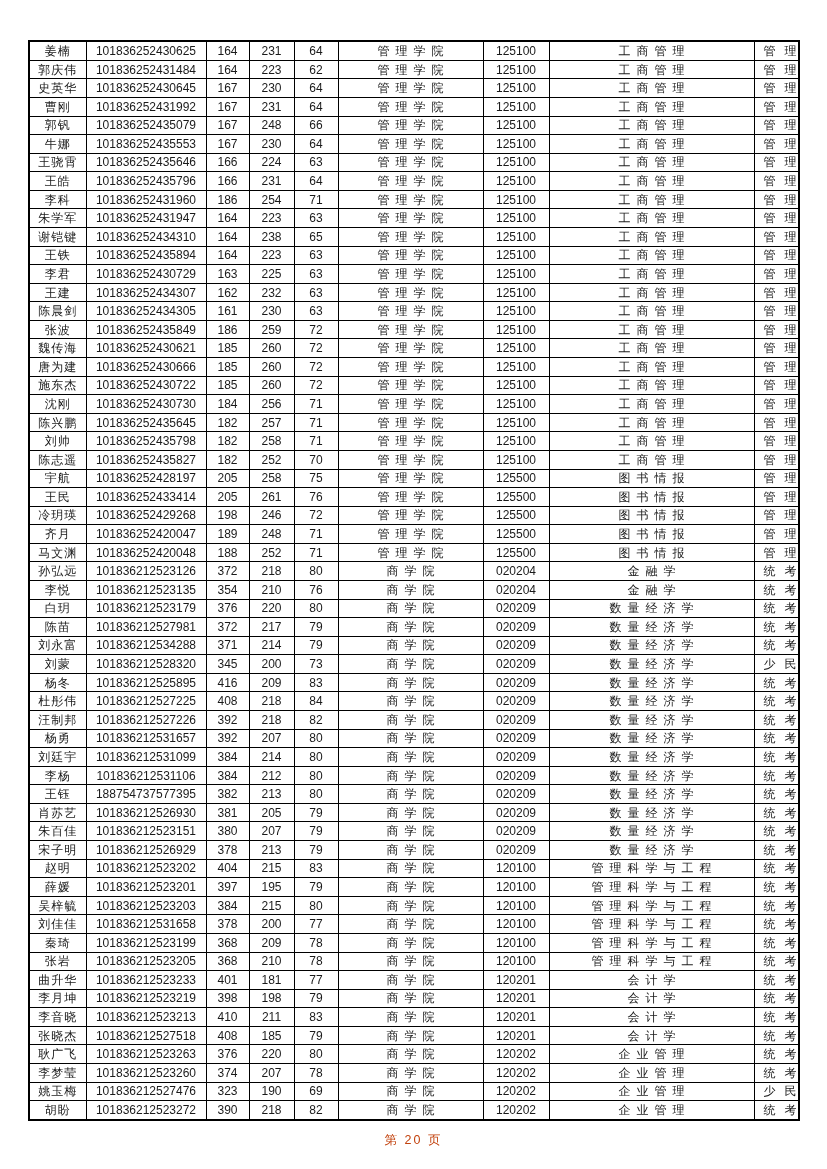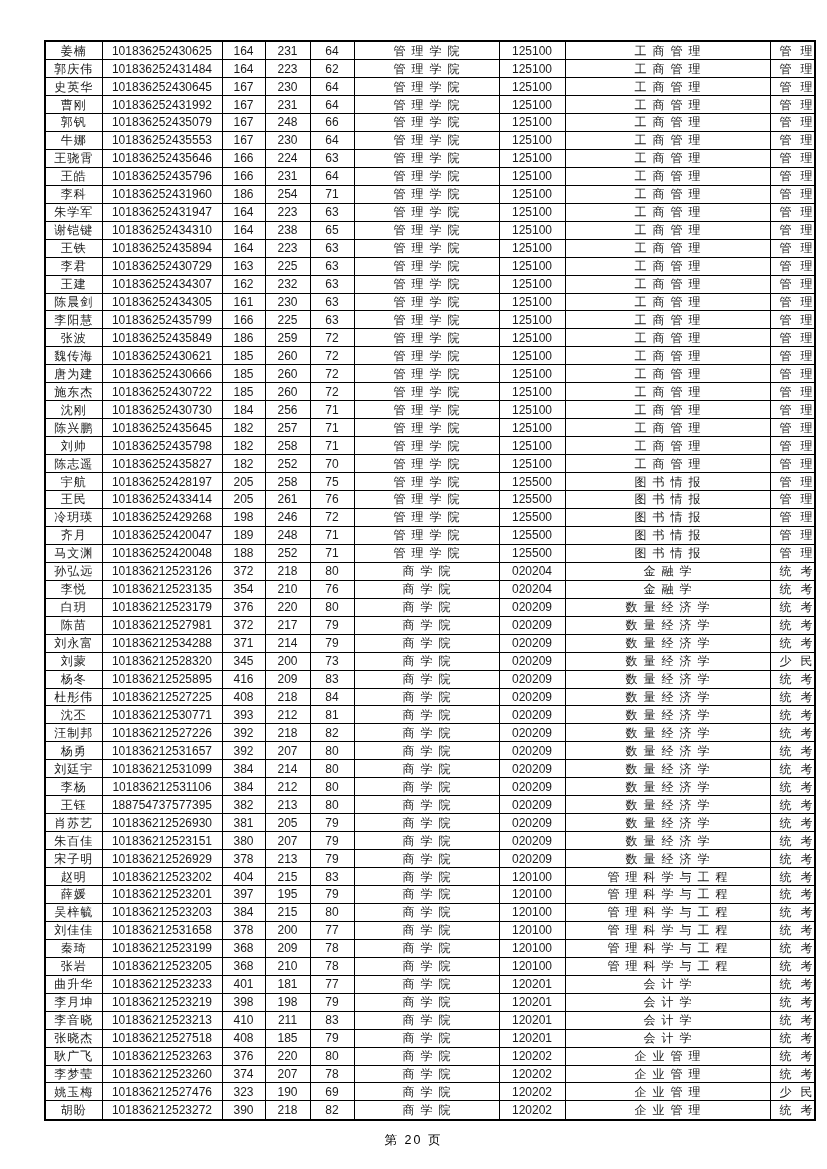--- a/index.html
+++ b/index.html
@@ -11,21 +11,21 @@
   }
   .page {
     position: relative;
     width: 827px;
     height: 1169px;
     background: #ffffff;
     overflow: hidden;
   }
   table.roster {
     position: absolute;
-    left: 44px;
+    left: 28px;
     top: 40px;
     width: 770px;
     height: 1081px;
     border-collapse: collapse;
     table-layout: fixed;
     border: 2px solid #000000;
   }
   table.roster td {
     border: 1px solid #000000;
     padding: 0;
@@ -49,21 +49,21 @@
   td.col-major { letter-spacing: 6px; text-indent: 6px; }
   td.col-cat { letter-spacing: 9px; text-indent: 9px; }
   .footer {
     position: absolute;
     left: 0;
     top: 1132px;
     width: 827px;
     text-align: center;
     font-size: 12.5px;
     letter-spacing: 2px;
-    color: #000000;
+    color: #c2410c;
   }
 </style>
 </head>
 <body>
 
 <div class="page">
 
   <table class="roster">
     <colgroup>
       <col style="width:57px">
@@ -236,31 +236,20 @@
           <td class="col-id">101836252434305</td>
           <td class="col-s1">161</td>
           <td class="col-s2">230</td>
           <td class="col-s3">63</td>
           <td class="col-college">管理学院</td>
           <td class="col-code">125100</td>
           <td class="col-major">工商管理</td>
           <td class="col-cat">管理</td>
         </tr>
         <tr>
-          <td class="col-name">李阳慧</td>
-          <td class="col-id">101836252435799</td>
-          <td class="col-s1">166</td>
-          <td class="col-s2">225</td>
-          <td class="col-s3">63</td>
-          <td class="col-college">管理学院</td>
-          <td class="col-code">125100</td>
-          <td class="col-major">工商管理</td>
-          <td class="col-cat">管理</td>
-        </tr>
-        <tr>
           <td class="col-name">张波</td>
           <td class="col-id">101836252435849</td>
           <td class="col-s1">186</td>
           <td class="col-s2">259</td>
           <td class="col-s3">72</td>
           <td class="col-college">管理学院</td>
           <td class="col-code">125100</td>
           <td class="col-major">工商管理</td>
           <td class="col-cat">管理</td>
         </tr>
@@ -472,31 +461,20 @@
           <td class="col-code">020209</td>
           <td class="col-major">数量经济学</td>
           <td class="col-cat">统考</td>
         </tr>
         <tr>
           <td class="col-name">杜彤伟</td>
           <td class="col-id">101836212527225</td>
           <td class="col-s1">408</td>
           <td class="col-s2">218</td>
           <td class="col-s3">84</td>
-          <td class="col-college">商学院</td>
-          <td class="col-code">020209</td>
-          <td class="col-major">数量经济学</td>
-          <td class="col-cat">统考</td>
-        </tr>
-        <tr>
-          <td class="col-name">沈丕</td>
-          <td class="col-id">101836212530771</td>
-          <td class="col-s1">393</td>
-          <td class="col-s2">212</td>
-          <td class="col-s3">81</td>
           <td class="col-college">商学院</td>
           <td class="col-code">020209</td>
           <td class="col-major">数量经济学</td>
           <td class="col-cat">统考</td>
         </tr>
         <tr>
           <td class="col-name">汪制邦</td>
           <td class="col-id">101836212527226</td>
           <td class="col-s1">392</td>
           <td class="col-s2">218</td>

